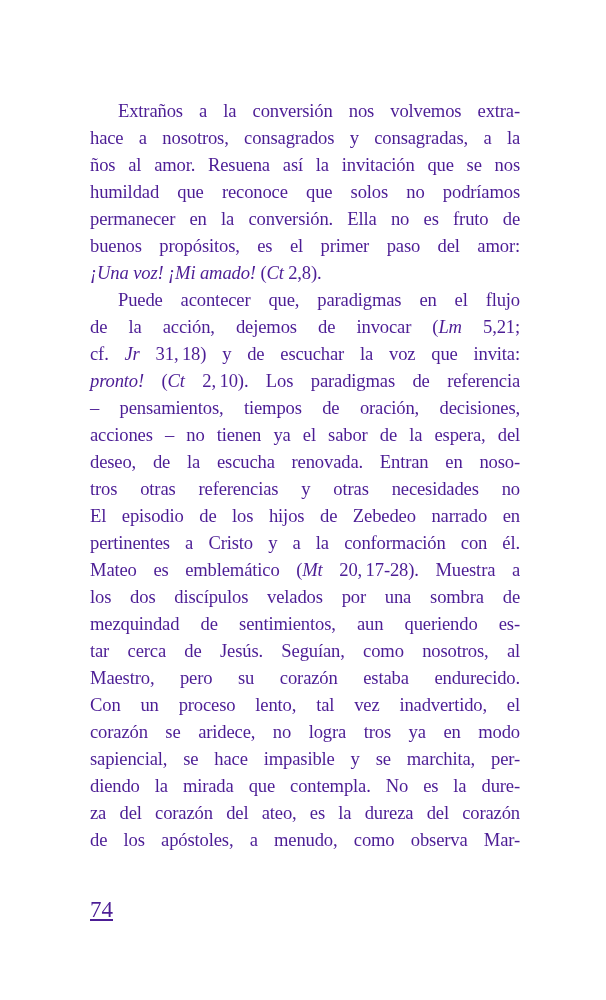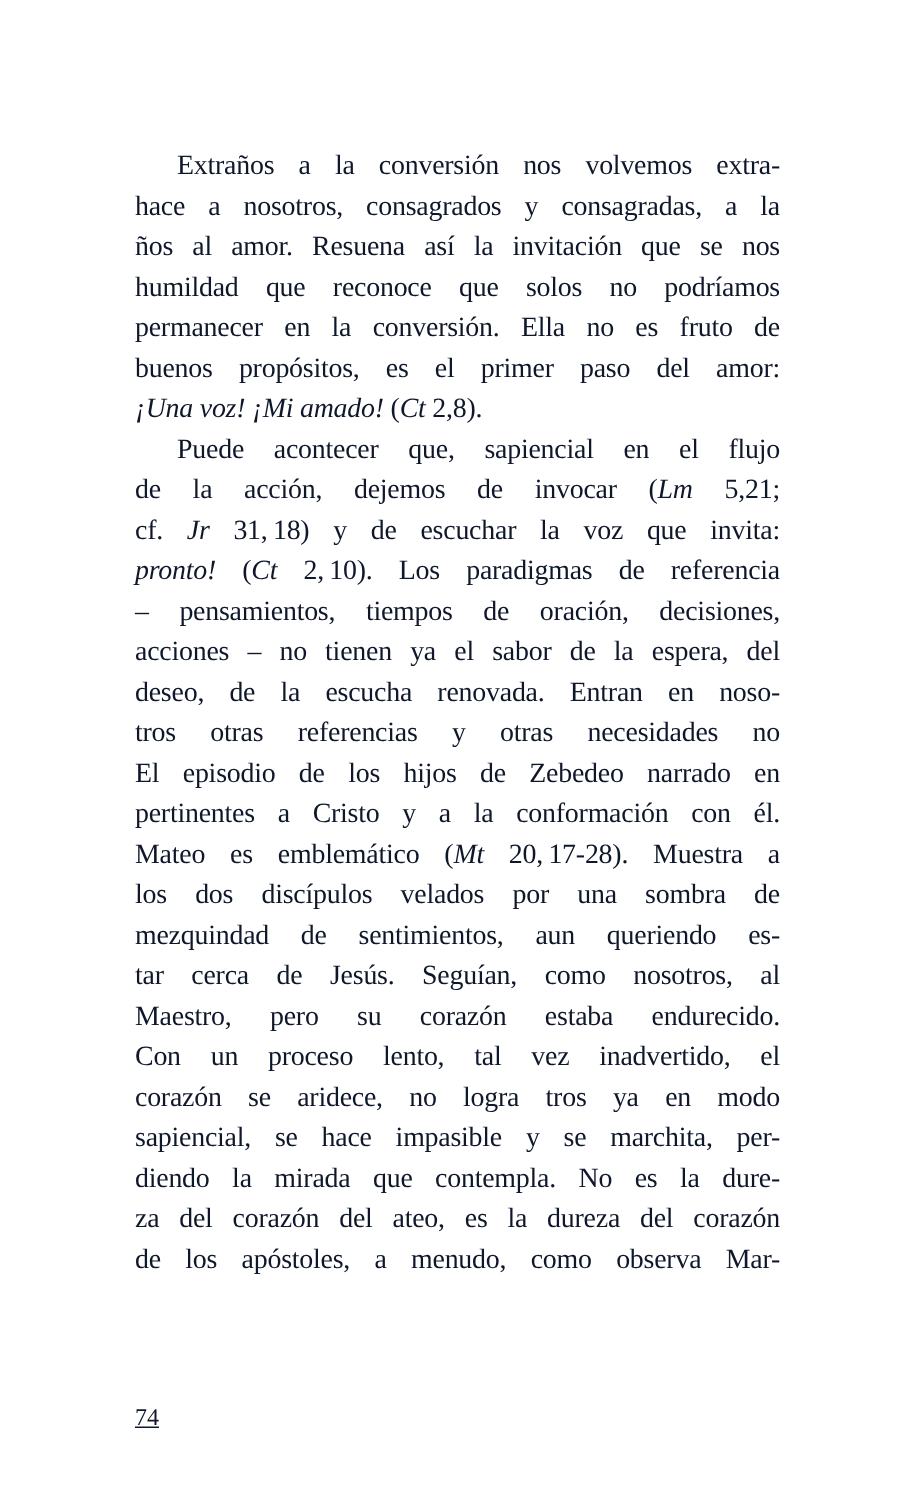--- a/index.html
+++ b/index.html
@@ -6,21 +6,21 @@
     margin: 0;
     padding: 0;
     background: #ffffff;
   }
   .page {
     position: relative;
     width: 563px;
     height: 1000px;
     background: #ffffff;
     font-family: "Liberation Serif", "DejaVu Serif", serif;
-    color: #0f172a;
+    color: #4c1d95;
     overflow: hidden;
   }
   .textblock {
     position: absolute;
     left: 90px;
     top: 97px;
     width: 430px;
   }
   .line {
     font-size: 18.6px;
@@ -34,39 +34,39 @@
   }
   .line.indent {
     text-indent: 28px;
   }
   .it {
     font-style: italic;
   }
   .folio {
     position: absolute;
     left: 90px;
-    top: 932px;
-    font-size: 16px;
+    top: 896px;
+    font-size: 23px;
     line-height: 27px;
     text-decoration: underline;
   }
 </style>
 </head>
 <body>
 
 <div class="page">
   <main class="textblock">
       <div class="line indent"><span>Extraños a la conversión nos volvemos extra-</span></div>
       <div class="line"><span>hace a nosotros, consagrados y consagradas, a la</span></div>
       <div class="line"><span>ños al amor. Resuena así la invitación que se nos</span></div>
       <div class="line"><span>humildad que reconoce que solos no podríamos</span></div>
       <div class="line"><span>permanecer en la conversión. Ella no es fruto de</span></div>
       <div class="line"><span>buenos propósitos, es el primer paso del amor:</span></div>
       <div class="line nojust"><span class="it">¡Una voz! ¡Mi amado!</span><span> (</span><span class="it">Ct</span><span> 2,8).</span></div>
-      <div class="line indent"><span>Puede acontecer que, sapiencial en el flujo</span></div>
+      <div class="line indent"><span>Puede acontecer que, paradigmas en el flujo</span></div>
       <div class="line"><span>de la acción, dejemos de invocar (</span><span class="it">Lm</span><span> 5,21;</span></div>
       <div class="line"><span>cf. </span><span class="it">Jr</span><span> 31, 18) y de escuchar la voz que invita:</span></div>
       <div class="line"><span class="it">pronto!</span><span> (</span><span class="it">Ct</span><span> 2, 10). Los paradigmas de referencia</span></div>
       <div class="line"><span>– pensamientos, tiempos de oración, decisiones,</span></div>
       <div class="line"><span>acciones – no tienen ya el sabor de la espera, del</span></div>
       <div class="line"><span>deseo, de la escucha renovada. Entran en noso-</span></div>
       <div class="line"><span>tros otras referencias y otras necesidades no</span></div>
       <div class="line"><span>El episodio de los hijos de Zebedeo narrado en</span></div>
       <div class="line"><span>pertinentes a Cristo y a la conformación con él.</span></div>
       <div class="line"><span>Mateo es emblemático (</span><span class="it">Mt</span><span> 20, 17-28). Muestra a</span></div>

